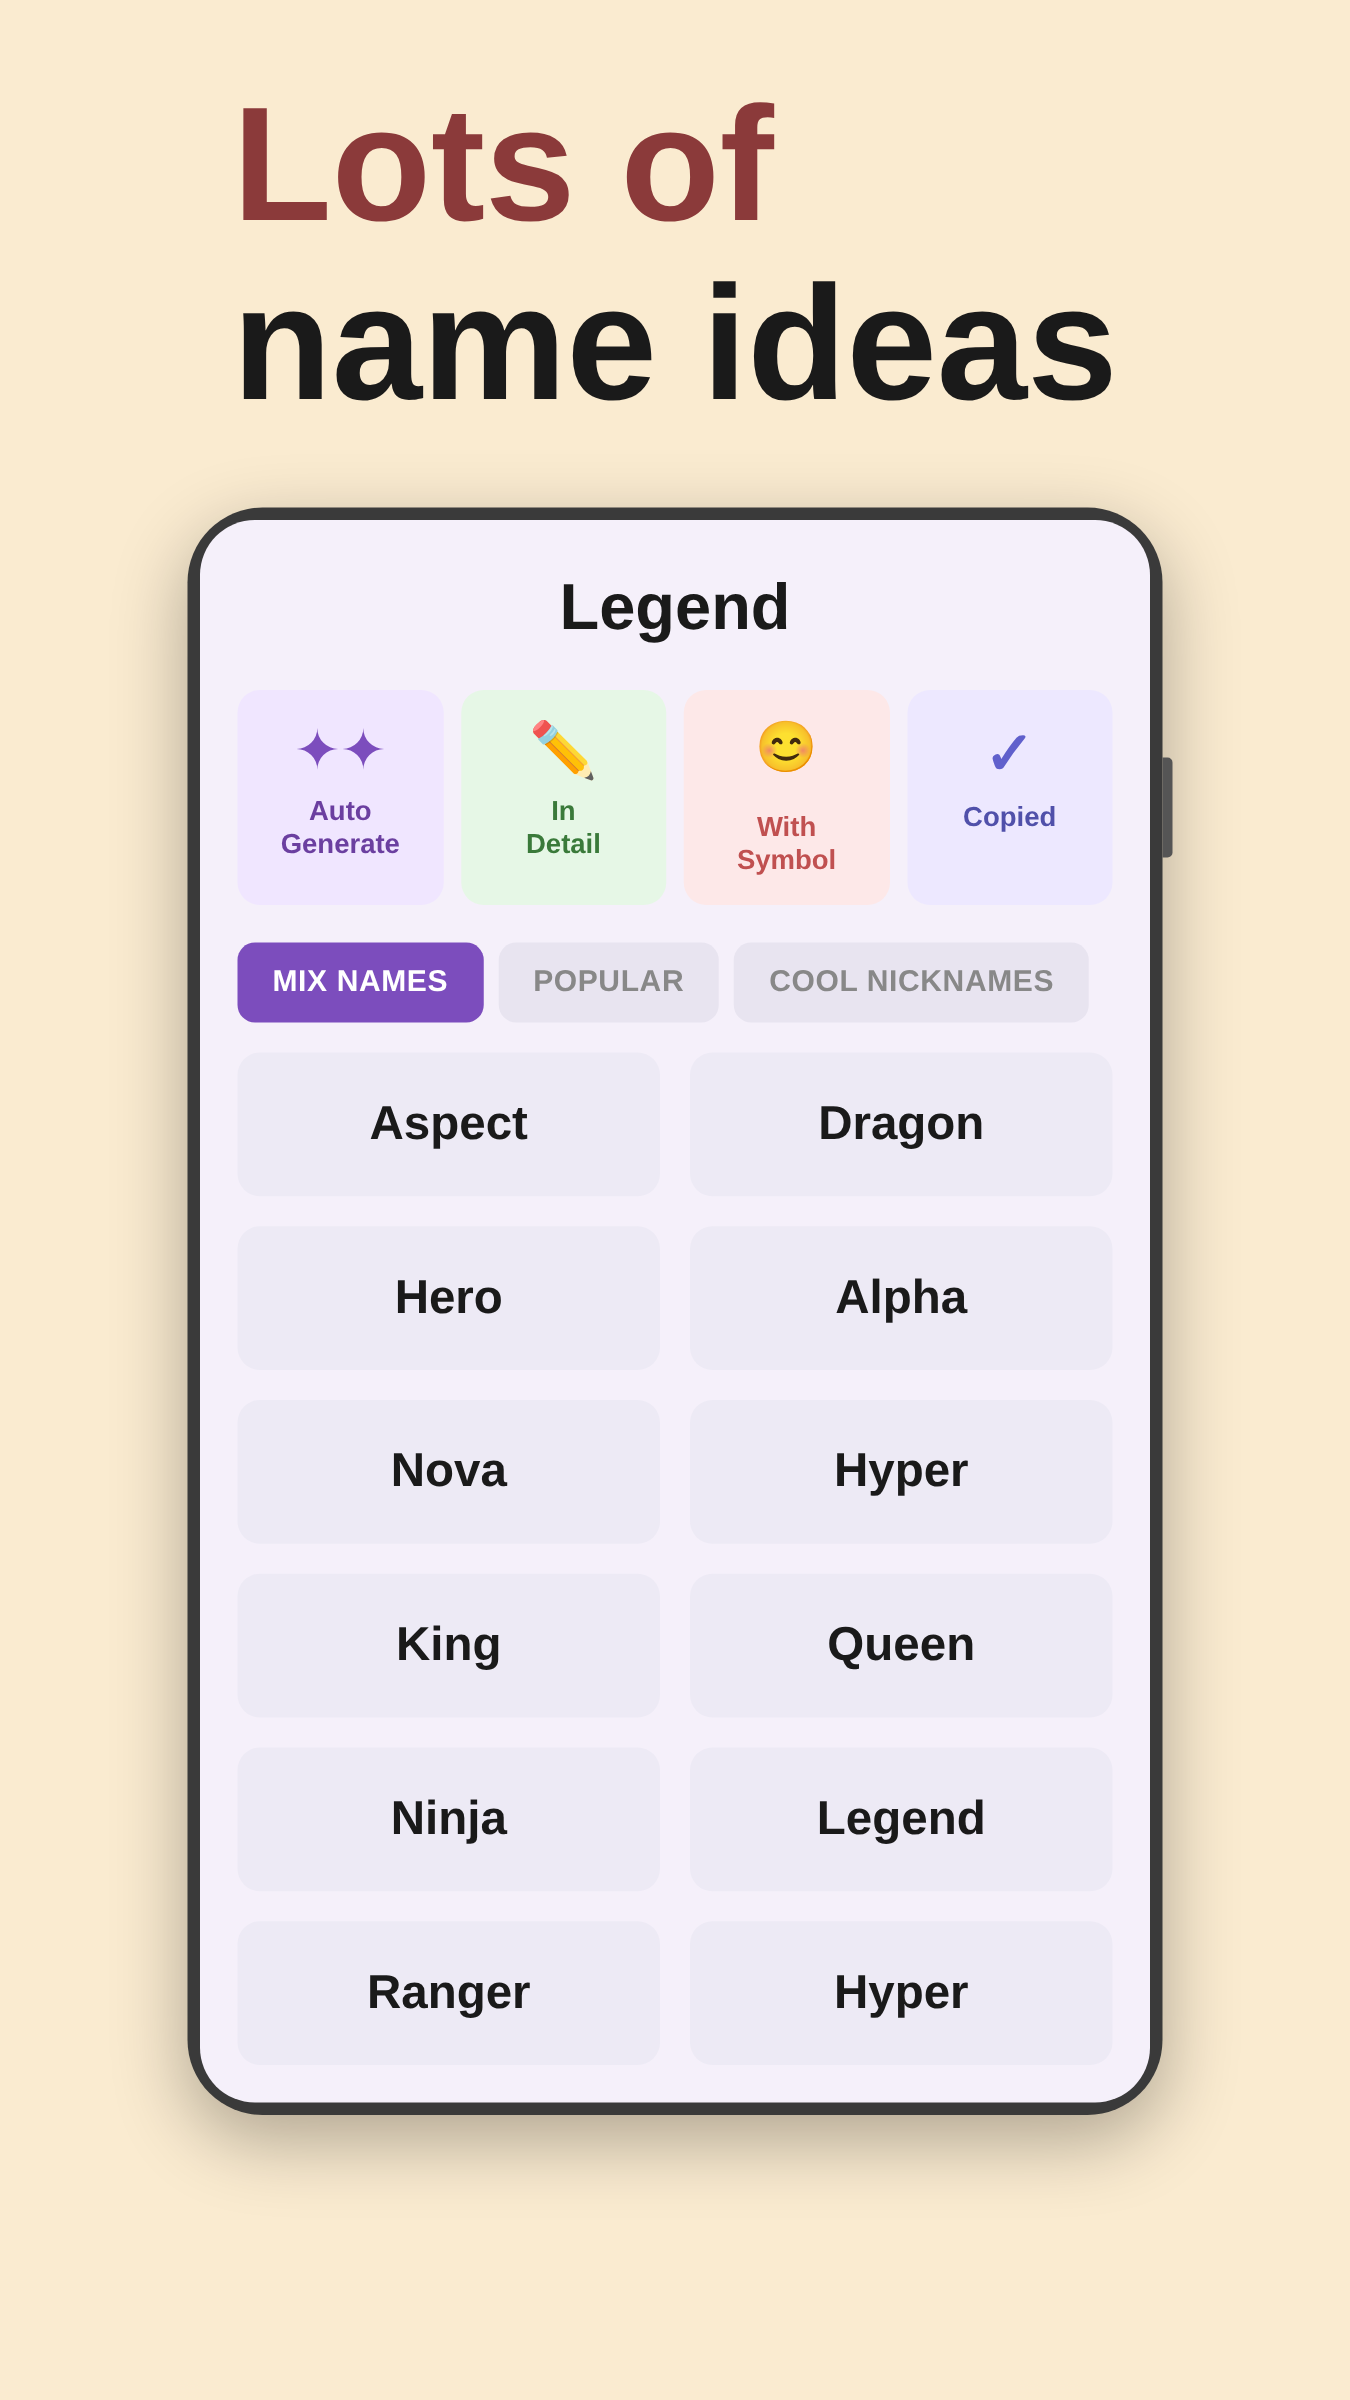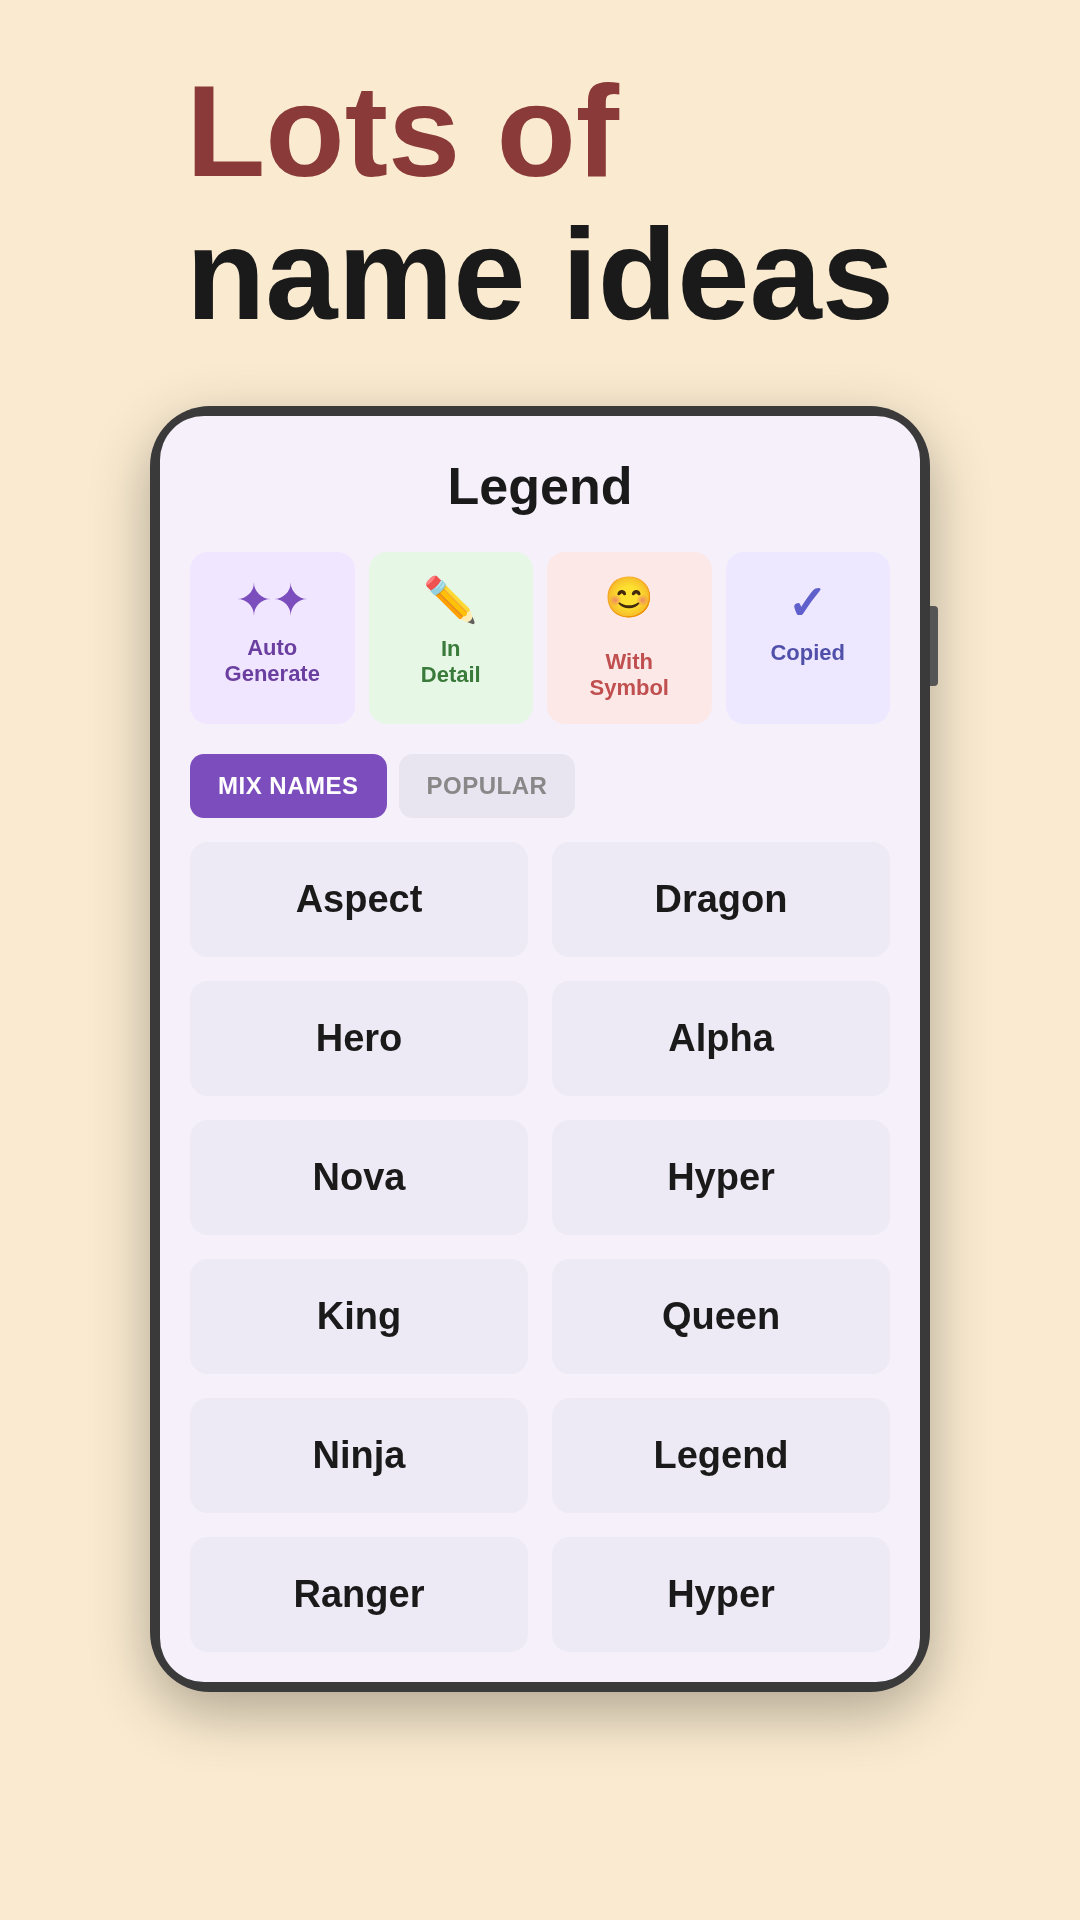--- a/index.html
+++ b/index.html
@@ -230,20 +230,21 @@
         <div class="legend-item copied">
           <span class="legend-icon icon-checkmark" style="font-size:48px;font-weight:900;">✓</span>
           <span class="legend-label">Copied</span>
         </div>
 
       </div>
 
       <div class="tab-bar">
         <button class="tab-btn active">MIX NAMES</button>
         <button class="tab-btn inactive">POPULAR</button>
+        <button class="tab-btn inactive">COOL NICKNAMES</button>
       </div>
 
       <div class="names-grid">
         <div class="name-cell">Aspect</div>
         <div class="name-cell">Dragon</div>
         <div class="name-cell">Hero</div>
         <div class="name-cell">Alpha</div>
         <div class="name-cell">Nova</div>
         <div class="name-cell">Hyper</div>
         <div class="name-cell">King</div>

